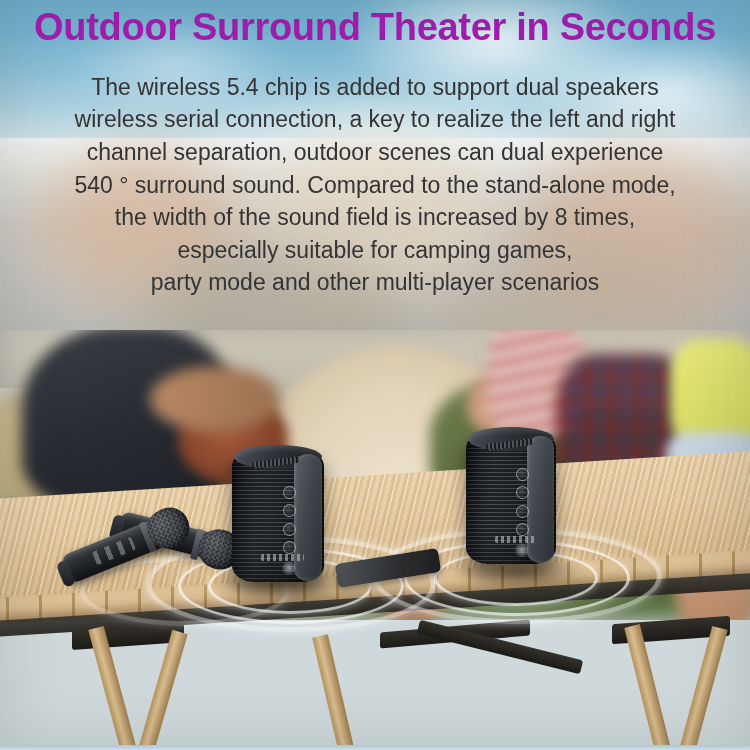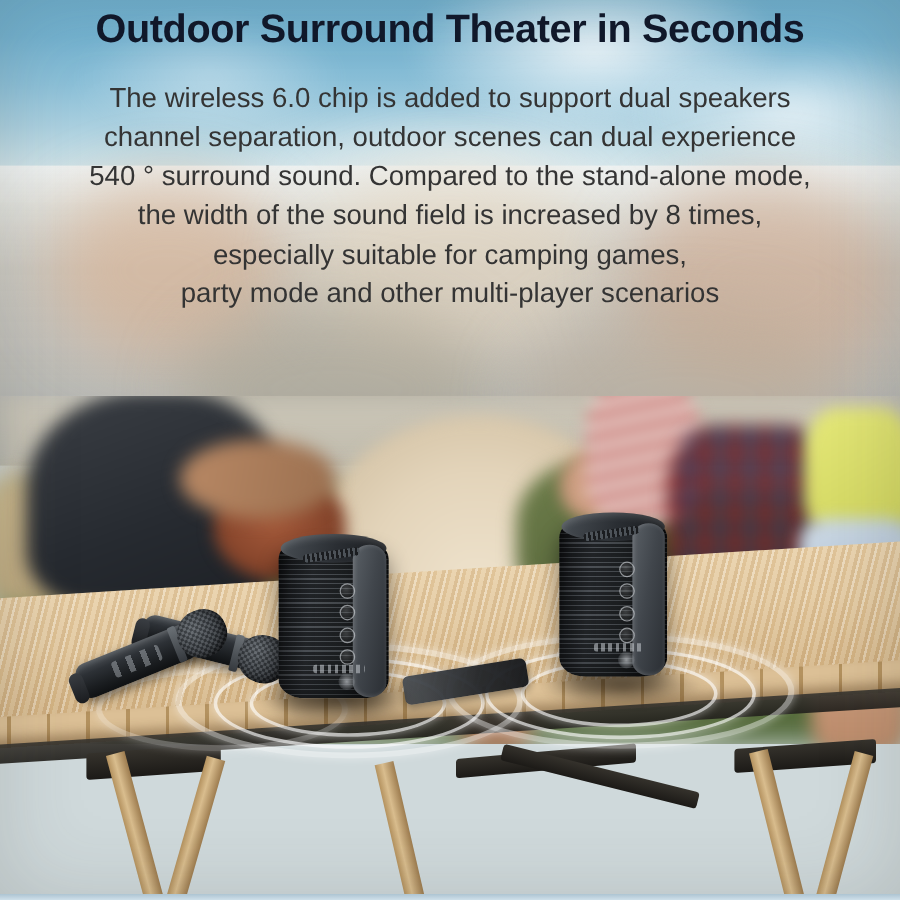--- a/index.html
+++ b/index.html
@@ -324,22 +324,22 @@
 
   
   .text-block { position:absolute; left:0; top:0; width:750px; text-align:center; }
   .title-main {
     margin-top:24px;
     font-size:44px; font-weight:bold; letter-spacing:-.3px;
     color:#1d3349; line-height:1.06;
   }
   .title-sub {
     margin-top:6px;
-    font-size:33px; font-weight:bold; letter-spacing:-.3px;
-    color:#0f172a; line-height:1.12;
+    font-size:38px; font-weight:bold; letter-spacing:-.3px;
+    color:#a21caf; line-height:1.12;
   }
   .body-copy {
     margin-top:22px; padding:0 28px;
     font-size:23px; line-height:1.42;
     color:#343434;
   }
   .body-copy .ln { display:block; white-space:nowrap; }
 
   .bottom-border {
     position:absolute; left:0; bottom:0; width:750px; height:5px;
@@ -462,21 +462,22 @@
       <div class="btn-dot" style="top:55%;"></div>
       <div class="btn-dot" style="top:69%;"></div>
       <div class="spk-label"></div>
       <div class="spk-logo"></div>
     </div>
   </div>
 
   <div class="text-block">
     <div class="title-sub">Outdoor Surround Theater in Seconds</div>
     <div class="body-copy">
-      <span class="ln">The wireless 6.0 chip is added to support dual speakers</span>
+      <span class="ln">The wireless 5.4 chip is added to support dual speakers</span>
+      <span class="ln">wireless serial connection, a key to realize the left and right</span>
       <span class="ln">channel separation, outdoor scenes can dual experience</span>
       <span class="ln">540 ° surround sound. Compared to the stand-alone mode,</span>
       <span class="ln">the width of the sound field is increased by 8 times,</span>
       <span class="ln">especially suitable for camping games,</span>
       <span class="ln">party mode and other multi-player scenarios</span>
     </div>
   </div>
 
   <div class="vignette"></div>
   <div class="bottom-border"></div>

